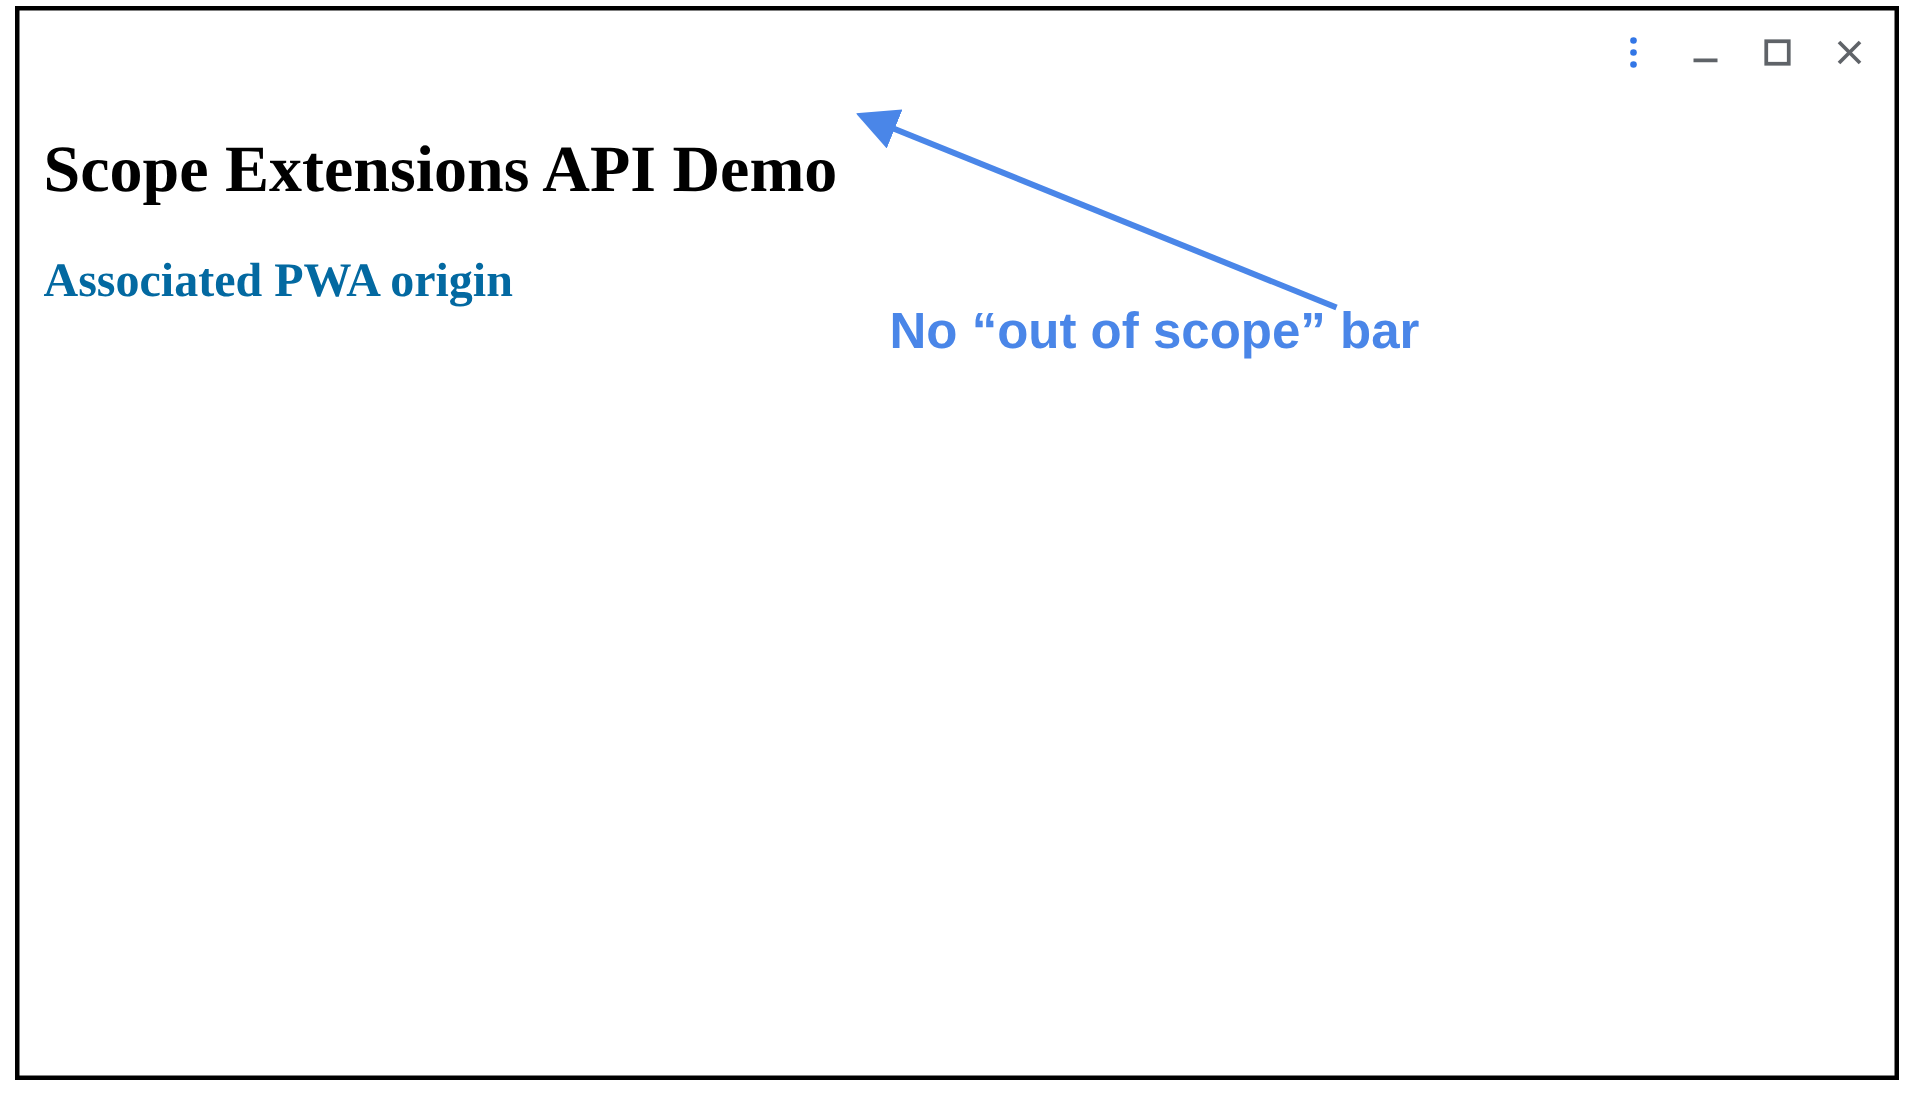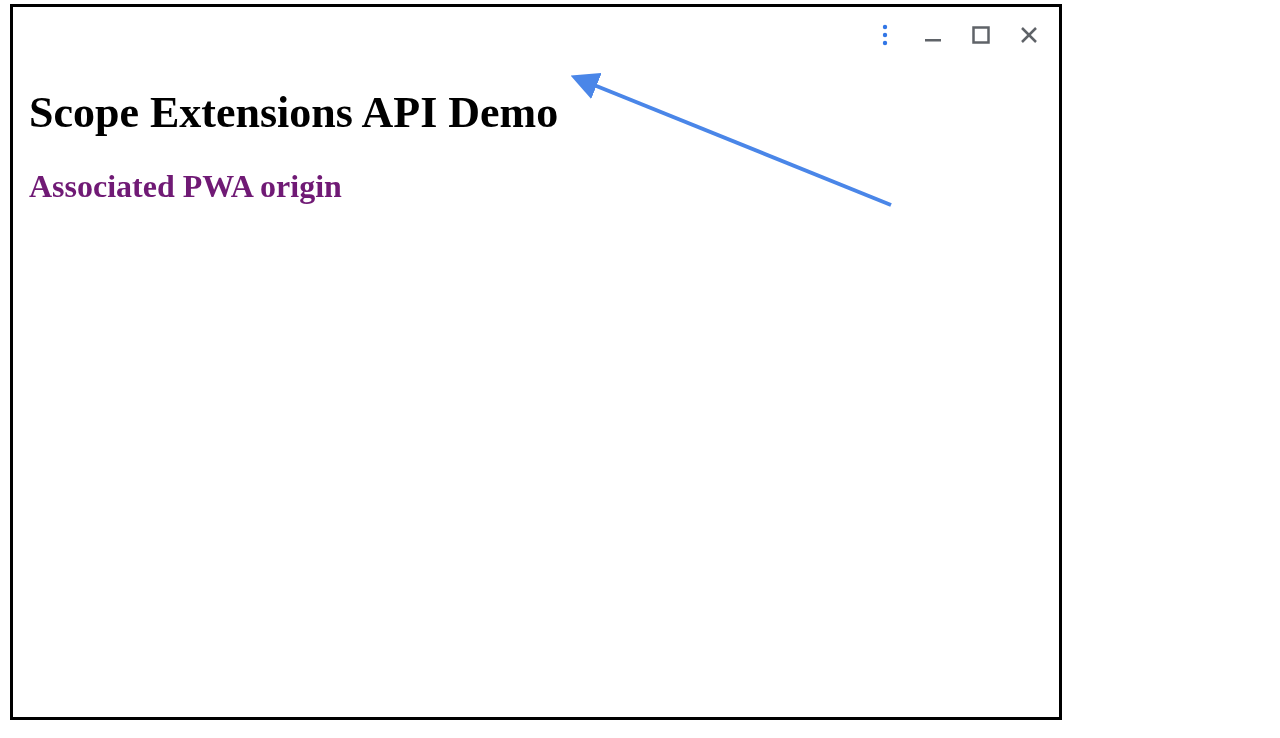--- a/index.html
+++ b/index.html
@@ -9,21 +9,21 @@
       background: #fff;
       font-family: "Times New Roman", Times, serif;
       width: 1280px;
       height: 738px;
       position: relative;
     }
     .window {
       position: absolute;
       left: 10px;
       top: 4px;
-      width: 1052px;
+      width: 1256px;
       height: 716px;
       border: 3px solid #000;
       background: #fff;
     }
     .titlebar {
       position: absolute;
       top: 0;
       right: 0;
       height: 56px;
       width: 100%;
@@ -53,21 +53,21 @@
     h1 {
       font-size: 44px;
       font-weight: 700;
       margin: 0 0 30px 0;
       color: #000;
     }
     h2 {
       font-size: 32px;
       font-weight: 700;
       margin: 0 0 26px 0;
-      color: #701a75;
+      color: #0369a1;
     }
     ul {
       margin: 0;
       padding-left: 58px;
       font-size: 21px;
       color: #000;
       line-height: 1.4;
     }
     li { margin: 0; }
     a.visited { color: #6b1fb3; text-decoration: underline; }
@@ -129,14 +129,15 @@
 
   <svg class="arrow" viewBox="0 0 330 150">
     <defs>
       <marker id="ah" markerWidth="7" markerHeight="7" refX="2" refY="3.5" orient="auto">
         <polygon points="0 0, 7 3.5, 0 7" fill="#4a86e8"></polygon>
       </marker>
     </defs>
     <line x1="320" y1="140" x2="18" y2="18" stroke="#4a86e8" stroke-width="4" marker-end="url(#ah)"></line>
   </svg>
 
+  <div class="annotation">No “out of scope” bar</div>
 
 </div>
 
 </body></html>

